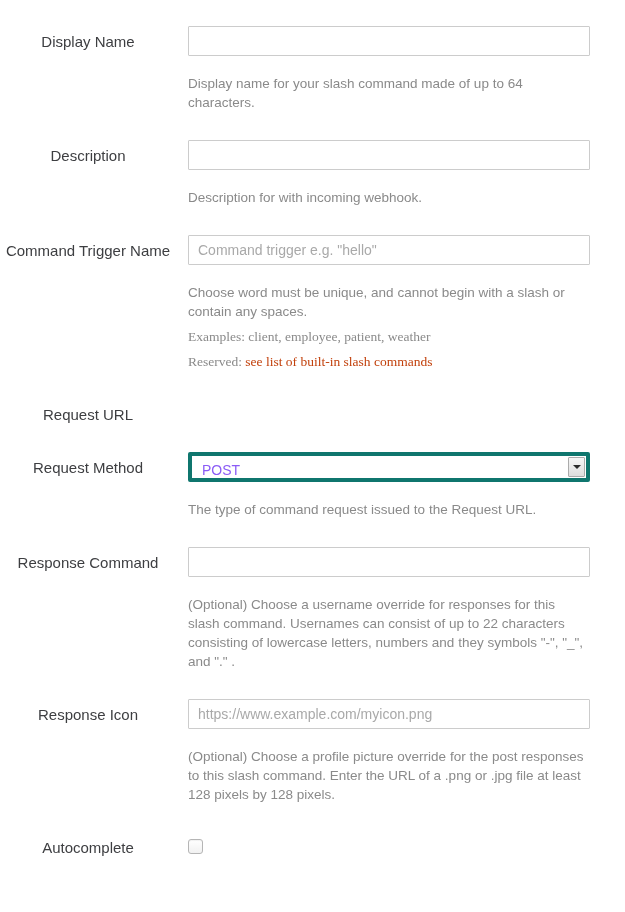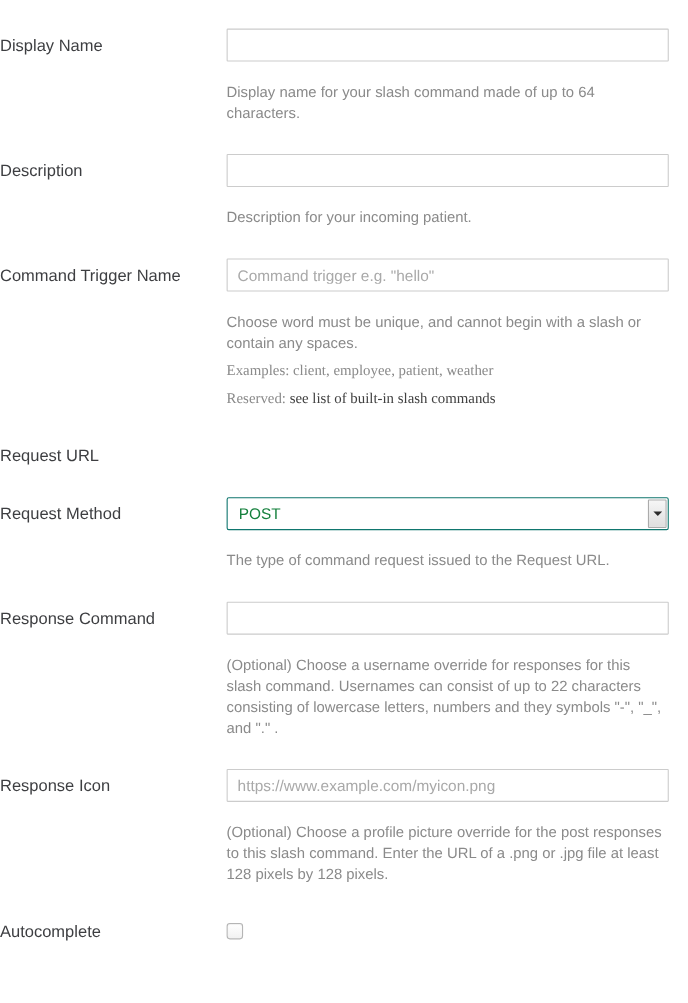--- a/index.html
+++ b/index.html
@@ -8,57 +8,57 @@
     width: 625px;
     height: 912px;
     font-family: "Liberation Sans", "DejaVu Sans", sans-serif;
     overflow: hidden;
   }
   .form { padding-top: 26px; }
   .form-group { display: flex; margin-bottom: 28px; }
   .label-col {
     flex: 0 0 176px;
     width: 176px;
-    text-align: left;
+    text-align: center;
     padding-top: 7px;
     font-size: 15px;
     line-height: 18px;
     color: #3d3e41;
   }
-  .control-col { margin-left: 30px; width: 402px; }
+  .control-col { margin-left: 12px; width: 402px; }
   input.form-control {
     width: 402px;
     height: 30px;
     border: 1px solid #cccccc;
     border-radius: 1px;
     padding: 0 9px;
     font-size: 14px;
     color: #333333;
     font-family: inherit;
     outline: none;
     background: #ffffff;
   }
   input.form-control::placeholder { color: #a9a9a9; opacity: 1; }
   .help-text {
     margin: 18px 0 0 0;
     font-size: 13.5px;
     line-height: 19px;
     color: #8a8a8a;
   }
   .help-text + .help-text { margin-top: 6px; font-family: Liberation Serif, serif; }
-  .link { color: #404040; text-decoration: none; cursor: pointer; }
+  .link { color: #c2410c; text-decoration: none; cursor: pointer; }
   .select-control {
     position: relative;
     width: 402px;
     height: 30px;
-    border: 1px solid #0f766e;
+    border: 4px solid #0f766e;
     border-radius: 2px;
     background: #ffffff;
     font-size: 14px;
-    color: #15803d;
+    color: #8b5cf6;
     line-height: 28px;
     padding-left: 10px;
     cursor: default;
   }
   .select-btn {
     position: absolute;
     top: 1px; right: 1px; bottom: 1px;
     width: 17px;
     background: linear-gradient(#f6f6f6, #dedede);
     border: 1px solid #ababab;
@@ -93,21 +93,21 @@
     <div class="control-col">
       <input class="form-control" type="text" style="">
       <p class="help-text">Display name for your slash command made of up to 64 characters.</p>
     </div>
   </div>
 
   <div class="form-group">
     <div class="label-col">Description</div>
     <div class="control-col">
       <input class="form-control" type="text" style="">
-      <p class="help-text">Description for your incoming patient.</p>
+      <p class="help-text">Description for with incoming webhook.</p>
     </div>
   </div>
 
   <div class="form-group">
     <div class="label-col">Command Trigger Name</div>
     <div class="control-col">
       <input class="form-control" type="text" placeholder="Command trigger e.g. &quot;hello&quot;" style="">
       <p class="help-text">Choose word must be unique, and cannot begin with a slash or contain any spaces.</p>
       <p class="help-text">Examples: client, employee, patient, weather</p>
       <p class="help-text"><span>Reserved: </span><a class="link" href="#">see list of built-in slash commands</a></p>

